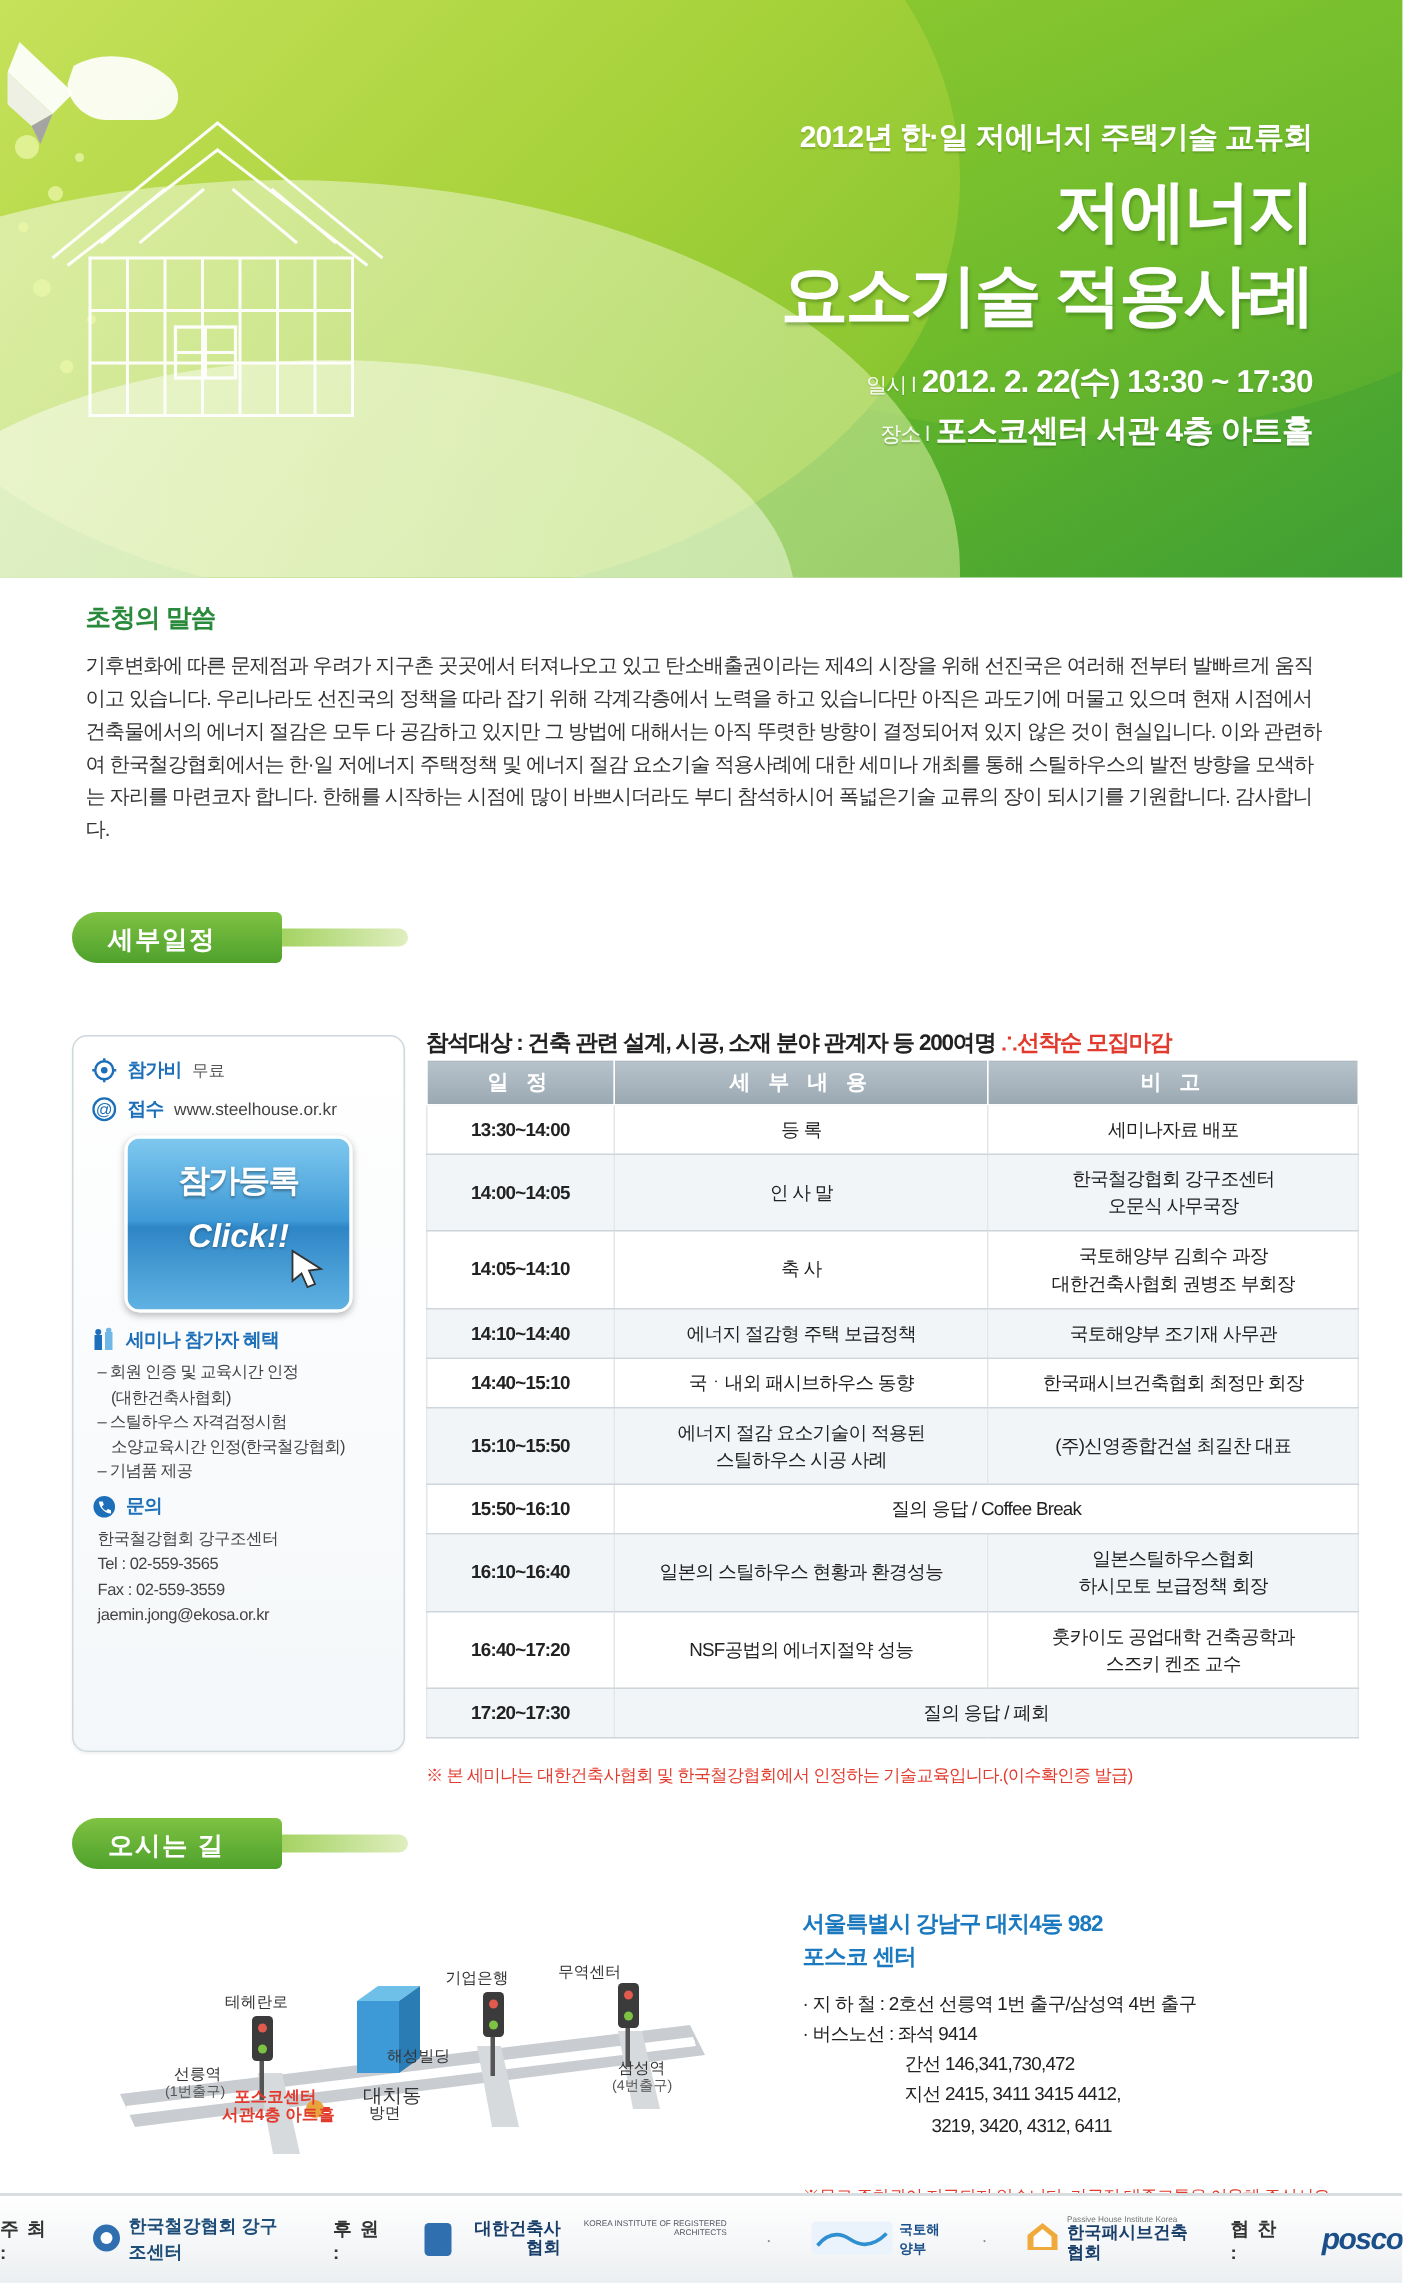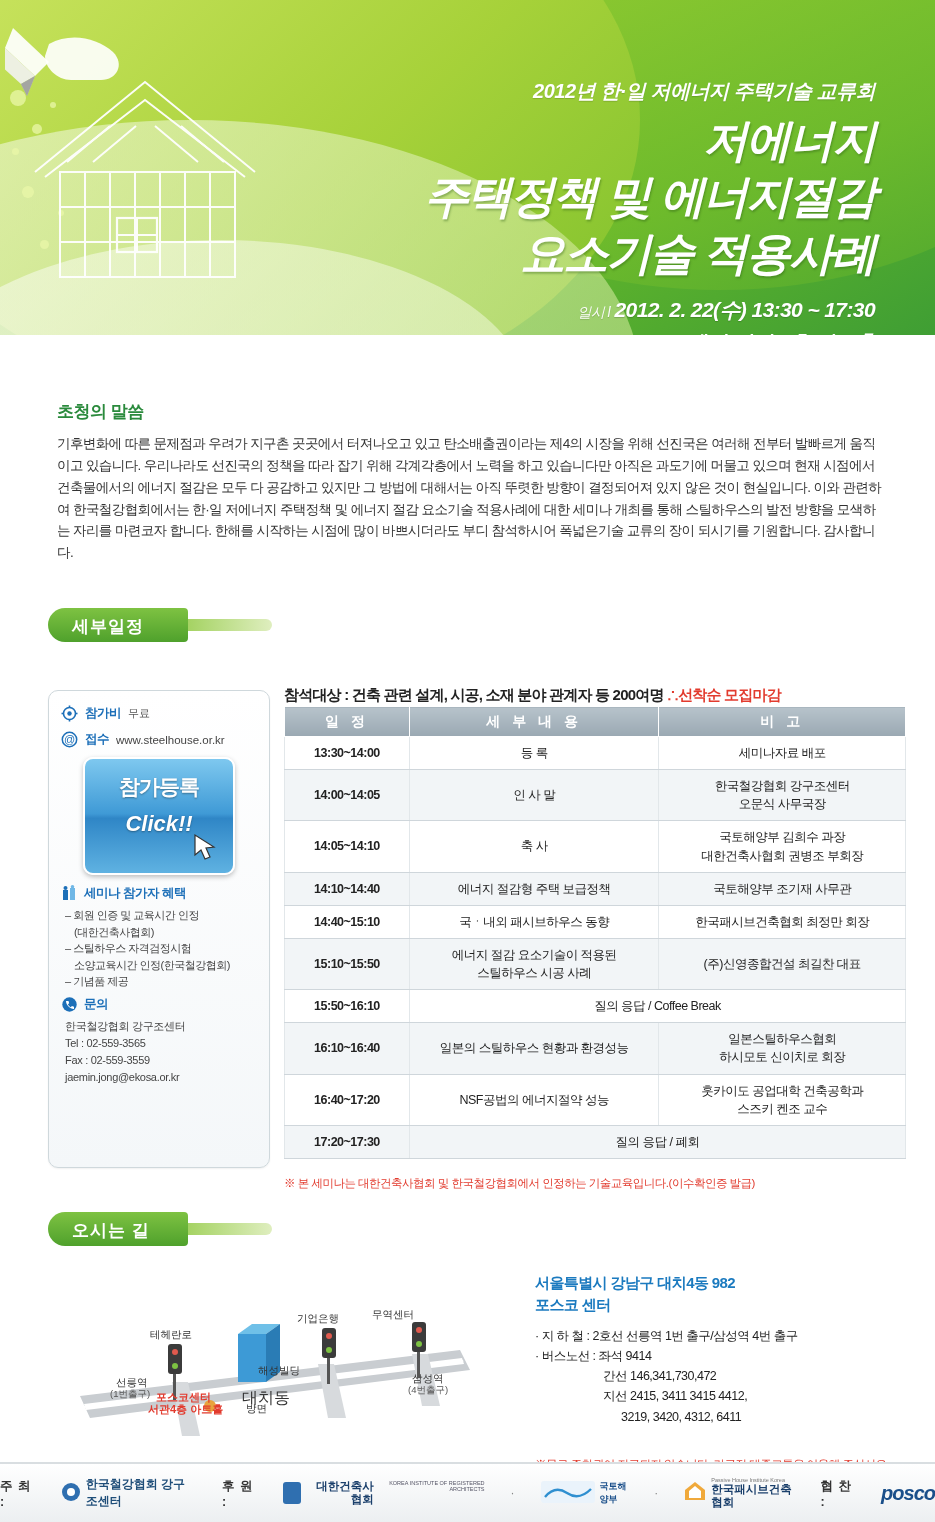--- a/index.html
+++ b/index.html
@@ -9,24 +9,23 @@
     font-family:"Liberation Sans", sans-serif;
     background:#ffffff;
     color:#333;
     position:relative;
     overflow:hidden;
   }
   .page { position:relative; width:935px; height:1522px; background:#fff; }
 
   
   .header {
-    position:absolute; left:0; top:0; width:935px; height:335px;
+    position:absolute; left:0; top:0; width:935px; height:385px;
     background:linear-gradient(150deg,#bcdc3c 0%, #8fc825 32%, #63b62a 62%, #3f9e34 100%);
     overflow:hidden;
-    font-style:italic;
   }
   .hdr-swoosh1 {
     position:absolute; left:-120px; top:-160px; width:760px; height:560px;
     border-radius:50%;
     background:linear-gradient(135deg,#d7ea6f 0%, #a8d23a 60%, #7cc02c 100%);
     opacity:.95;
   }
   .hdr-swoosh2 {
     position:absolute; left:-260px; top:120px; width:900px; height:520px;
     border-radius:50%;
@@ -228,21 +227,20 @@
 
           <path d="M44,22 C66,10 92,16 108,30 C120,42 112,58 96,58 L66,58 C52,58 40,46 40,34 Z" fill="#ffffff" opacity="0.9"></path>
         </g>
       </svg>
     </div>
 
     <div class="hdr-text">
       <div class="hdr-kicker">2012년 한·일 저에너지 주택기술 교류회</div>
       <div class="hdr-title">
         <div>저에너지</div>
-        <div>주택정책 및 에너지절감</div>
         <div>요소기술 적용사례</div>
       </div>
       <div class="hdr-meta">
         <div>
           <span class="lab">일시 l</span>
           <span class="val">2012. 2. 22(수) 13:30 ~ 17:30</span>
         </div>
         <div>
           <span class="lab">장소 l</span>
           <span class="val">포스코센터 서관 4층 아트홀</span>
@@ -391,21 +389,21 @@
       </tr>
       <tr>
         <td>15:50~16:10</td>
         <td class="wide" colspan="2">질의 응답 / Coffee Break</td>
       </tr>
       <tr>
         <td>16:10~16:40</td>
         <td>일본의 스틸하우스 현황과 환경성능</td>
         <td>
           <span>일본스틸하우스협회</span><br>
-          <span class="b">하시모토 신이치로 회장</span>
+          <span class="b">하시모토 보급정책 회장</span>
         </td>
       </tr>
       <tr>
         <td>16:40~17:20</td>
         <td>NSF공법의 에너지절약 성능</td>
         <td>
           <span>훗카이도 공업대학 건축공학과</span><br>
           <span class="b">스즈키 켄조 교수</span>
         </td>
       </tr>
@@ -466,21 +464,21 @@
     </svg>
     <div style="position:absolute; left:0; top:0; width:430px; height:180px;">
       <span style="position:absolute; left:90px; top:50px; font-size:10.5px; color:#333;">테헤란로</span>
       <span style="position:absolute; left:237px; top:34px; font-size:10.5px; color:#333;">기업은행</span>
       <span style="position:absolute; left:312px; top:30px; font-size:10.5px; color:#333;">무역센터</span>
       <span style="position:absolute; left:56px; top:98px; font-size:10.5px; color:#333;">선릉역</span>
       <span style="position:absolute; left:50px; top:110px; font-size:9.5px; color:#555;">(1번출구)</span>
       <span style="position:absolute; left:96px; top:112px; font-size:11px; font-weight:bold; color:#e23b2e;">포스코센터</span>
       <span style="position:absolute; left:88px; top:124px; font-size:11px; font-weight:bold; color:#e23b2e;">서관4층 아트홀</span>
       <span style="position:absolute; left:198px; top:86px; font-size:10.5px; color:#333;">해성빌딩</span>
-      <span style="position:absolute; left:182px; top:110px; font-size:16px; color:#333;">대치동</span>
+      <span style="position:absolute; left:182px; top:110px; font-size:13px; color:#333;">대치동</span>
       <span style="position:absolute; left:186px; top:124px; font-size:10.5px; color:#333;">방면</span>
       <span style="position:absolute; left:352px; top:94px; font-size:10.5px; color:#333;">삼성역</span>
       <span style="position:absolute; left:348px; top:106px; font-size:9.5px; color:#555;">(4번출구)</span>
     </div>
   </div>
 
   <div class="addr">
     <h3>서울특별시 강남구 대치4동 982</h3>
     <h3>포스코 센터</h3>
     <ul>

